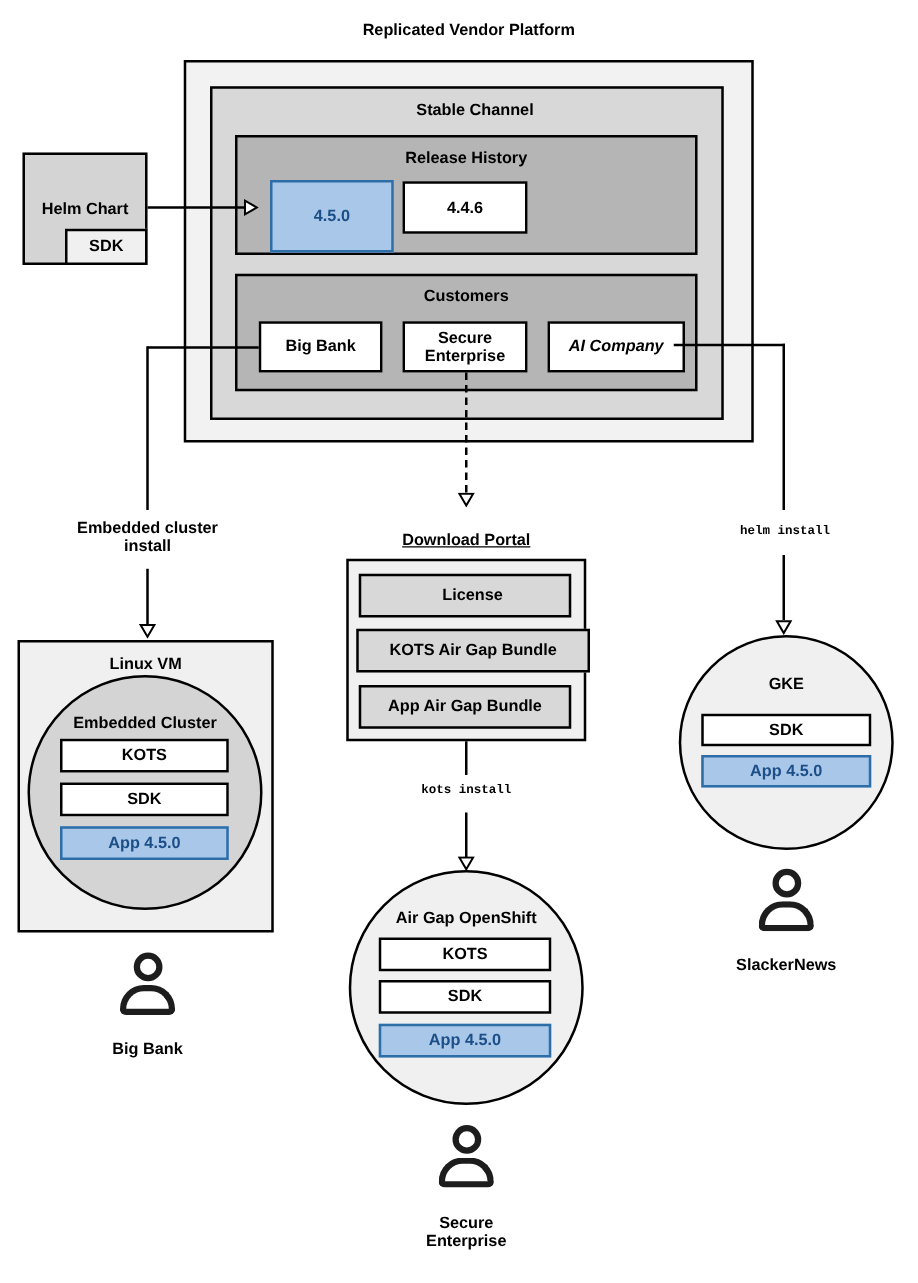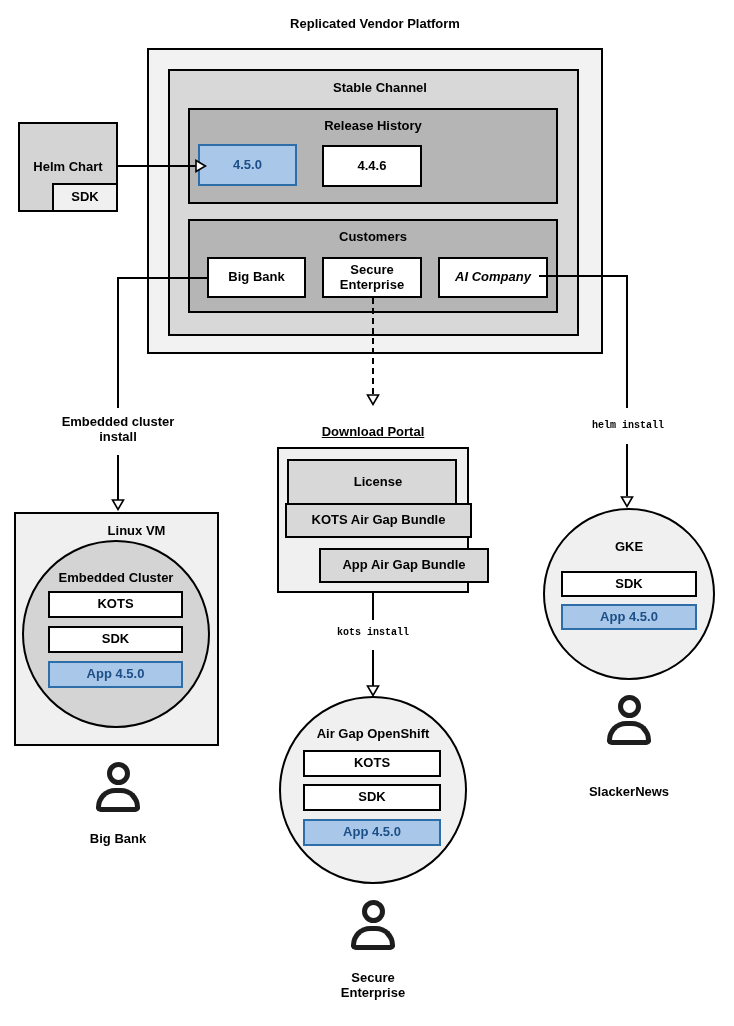--- a/index.html
+++ b/index.html
@@ -38,21 +38,21 @@
 
 <div class="abs lbl" style="left:147px;top:16px;width:456px;">Replicated Vendor Platform</div>
 
 <div class="abs box bg-platform" style="left:147px;top:48px;width:456px;height:306px;"></div>
 
 <div class="abs box bg-channel" style="left:168px;top:69px;width:411px;height:267px;"></div>
 <div class="abs lbl" style="left:168px;top:80px;width:424px;">Stable Channel</div>
 
 <div class="abs box bg-section" style="left:188px;top:108px;width:370px;height:96px;"></div>
 <div class="abs lbl" style="left:188px;top:118px;width:370px;">Release History</div>
-<div class="abs chip highlight" style="left:198px;top:144px;width:99px;height:42px;">
+<div class="abs chip highlight" style="left:216px;top:144px;width:99px;height:58px;">
   <span>4.5.0</span>
 </div>
 <div class="abs chip" style="left:322px;top:145px;width:100px;height:42px;">
   <span>4.4.6</span>
 </div>
 
 <div class="abs box bg-section" style="left:188px;top:219px;width:370px;height:94px;"></div>
 <div class="abs lbl" style="left:188px;top:229px;width:370px;">Customers</div>
 <div class="abs chip" style="left:207px;top:257px;width:99px;height:41px;">
   <span>Big Bank</span>
@@ -98,47 +98,47 @@
 <div class="abs vline" style="left:626px;top:275px;height:133px;"></div>
 <div class="abs mono" style="left:548px;top:420px;width:160px;">helm install</div>
 <div class="abs vline" style="left:626px;top:444px;height:52px;"></div>
 <span class="abs ah" style="left:620px;top:496px;">
   <svg width="14" height="12" viewBox="0 0 14 12">
       <path d="M1.5,1 H12.5 L7,10.5 Z" fill="#fff" stroke="#000" stroke-width="1.6"></path>
     </svg>
 </span>
 
 <div class="abs box bg-light" style="left:14px;top:512px;width:205px;height:234px;"></div>
-<div class="abs lbl" style="left:14px;top:523px;width:205px;margin-left:20px;">Linux VM</div>
+<div class="abs lbl" style="left:14px;top:523px;width:205px;">Linux VM</div>
 <div class="abs circle bg-mid" style="left:22px;top:540px;width:188px;height:188px;"></div>
 <div class="abs lbl" style="left:22px;top:570px;width:188px;">Embedded Cluster</div>
 <div class="abs chip" style="left:48px;top:591px;width:135px;height:27px;">
   <span>KOTS</span>
 </div>
 <div class="abs chip" style="left:48px;top:626px;width:135px;height:27px;">
   <span>SDK</span>
 </div>
 <div class="abs chip highlight" style="left:48px;top:661px;width:135px;height:27px;">
   <span>App 4.5.0</span>
 </div>
 <div class="abs person" style="left:96px;top:762px;width:44px;">
   <div class="head"></div>
   <div class="torso"></div>
 </div>
 <div class="abs lbl" style="left:68px;top:831px;width:100px;">Big Bank</div>
 
 <div class="abs lbl" style="left:303px;top:424px;width:140px;text-decoration:underline;">Download Portal</div>
 <div class="abs box bg-light" style="left:277px;top:447px;width:192px;height:146px;"></div>
-<div class="abs chip gray" style="left:287px;top:459px;width:170px;height:46px;padding-left:12px;">
+<div class="abs chip gray" style="left:287px;top:459px;width:170px;height:35px;padding-left:12px;">
   <span>License</span>
 </div>
 <div class="abs chip gray" style="left:285px;top:503px;width:187px;height:35px;justify-content:center;">
   <span>KOTS Air Gap Bundle</span>
 </div>
-<div class="abs chip gray" style="left:287px;top:548px;width:170px;height:35px;margin-left:32px;">
+<div class="abs chip gray" style="left:287px;top:548px;width:170px;height:35px;">
   <span>App Air Gap Bundle</span>
 </div>
 <div class="abs vline" style="left:372px;top:593px;height:27px;"></div>
 <div class="abs mono" style="left:293px;top:627px;width:160px;">kots install</div>
 <div class="abs vline" style="left:372px;top:650px;height:36px;"></div>
 <span class="abs ah" style="left:366px;top:685px;">
   <svg width="14" height="12" viewBox="0 0 14 12">
       <path d="M1.5,1 H12.5 L7,10.5 Z" fill="#fff" stroke="#000" stroke-width="1.6"></path>
     </svg>
 </span>
@@ -165,13 +165,13 @@
 <div class="abs chip" style="left:561px;top:571px;width:136px;height:26px;">
   <span>SDK</span>
 </div>
 <div class="abs chip highlight" style="left:561px;top:604px;width:136px;height:26px;">
   <span>App 4.5.0</span>
 </div>
 <div class="abs person" style="left:607px;top:695px;width:44px;">
   <div class="head"></div>
   <div class="torso"></div>
 </div>
-<div class="abs lbl" style="left:569px;top:764px;width:120px;margin-top:20px;">SlackerNews</div>
+<div class="abs lbl" style="left:569px;top:764px;width:120px;">SlackerNews</div>
 
 </body></html>

